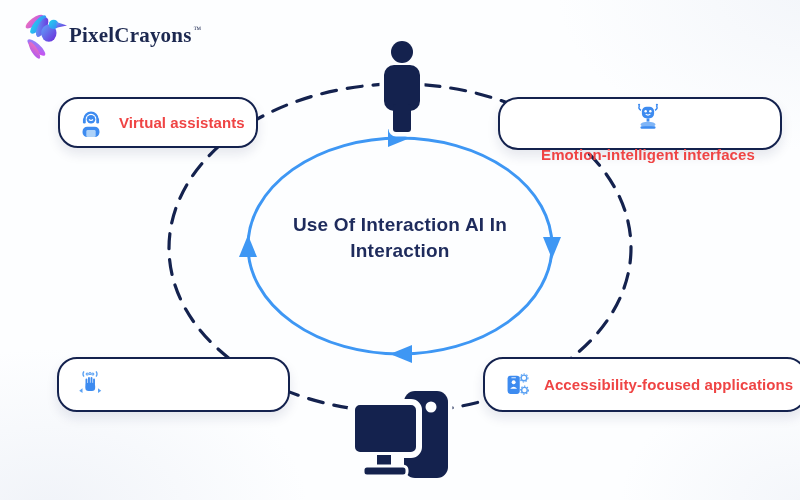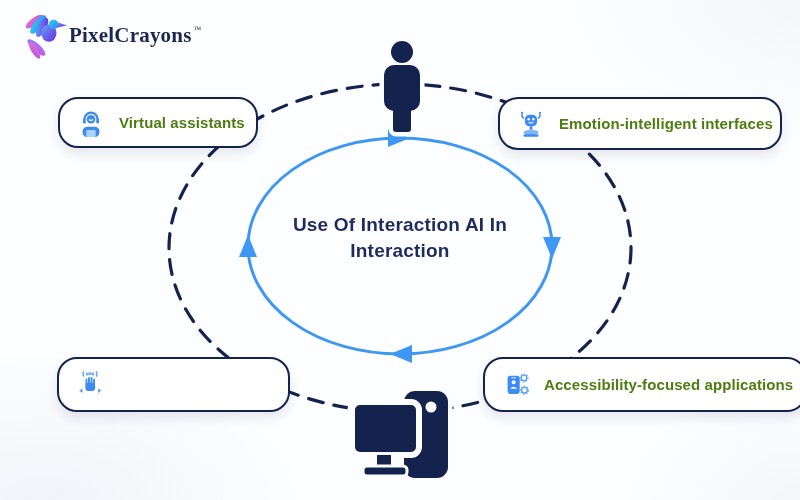--- a/index.html
+++ b/index.html
@@ -48,25 +48,25 @@
   .node {
     position: absolute; z-index: 3;
     display: flex; align-items: center; gap: 13px;
     padding-left: 16px;
     background: #fff;
     border: 2.5px solid #14224E;
     border-radius: 20px;
     box-shadow: 0 6px 12px rgba(16,34,78,.10);
   }
   .node-label {
-    font-size: 15px; font-weight: bold; color: #4d7c0f; letter-spacing: .1px;
+    font-size: 15px; font-weight: bold; color: #ef4444; letter-spacing: .1px;
     white-space: nowrap;
   }
   .node-0 { left: 58px;  top: 97px;  width: 200px; height: 51px; }
-  .node-1 { left: 498px; top: 97px;  width: 284px; height: 53px; }
+  .node-1 { left: 498px; top: 97px;  width: 284px; height: 53px; flex-direction: column; }
   .node-2 { left: 57px;  top: 357px; width: 233px; height: 55px; }
   .node-3 { left: 467px; top: 357px; width: 324px; height: 55px; margin-left: 16px; }
   .node-icon { flex: 0 0 auto; }
 </style>
 </head>
 <body>
 
 <div class="canvas">
 
   <header class="logo">

